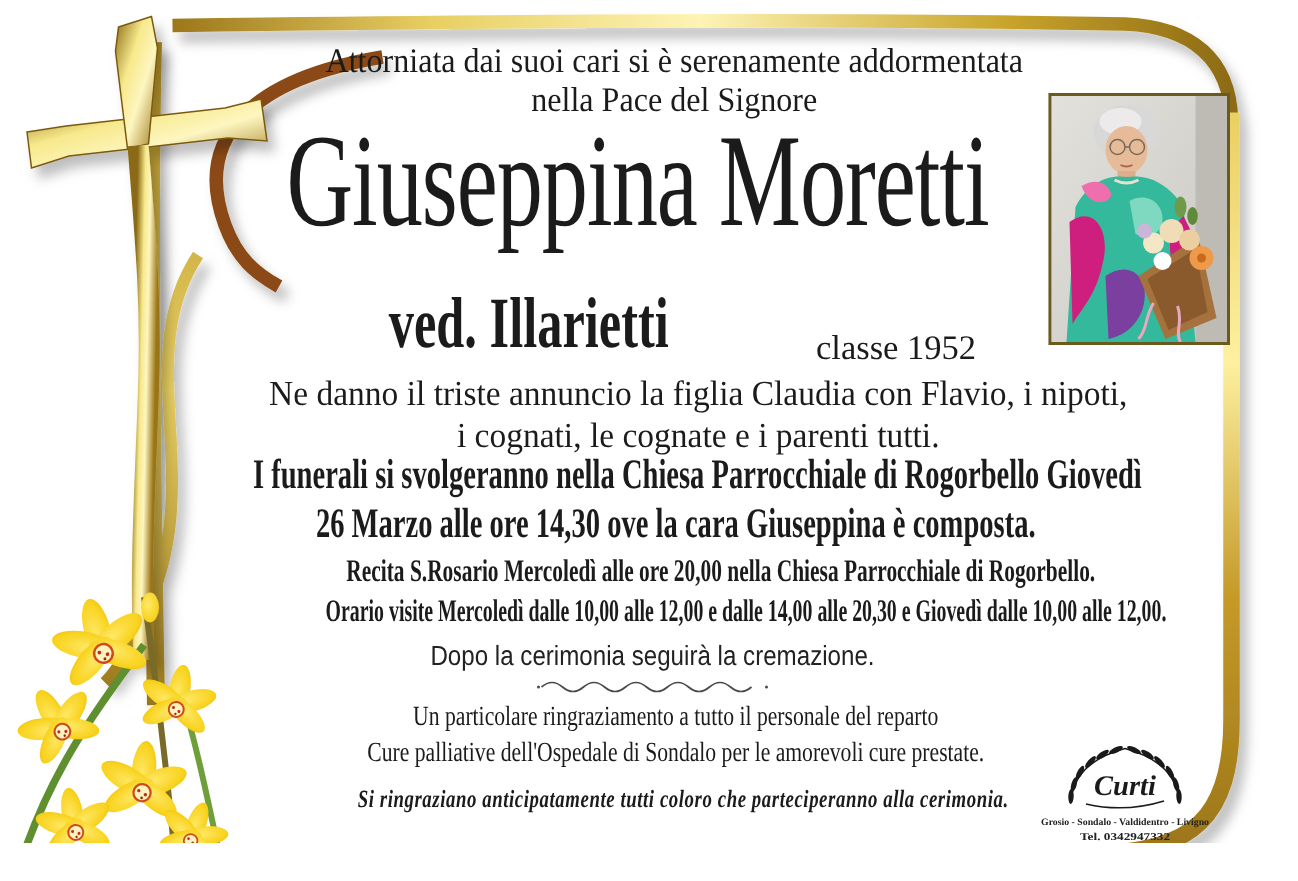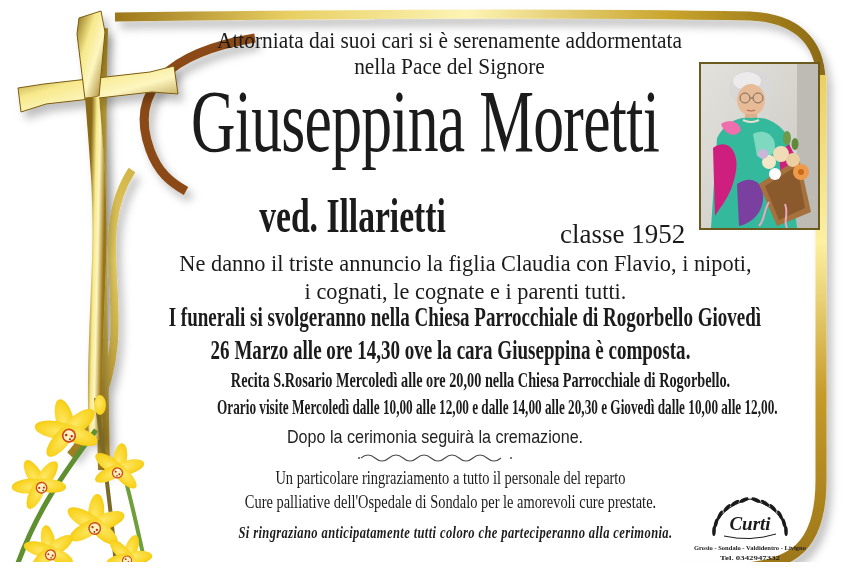--- a/index.html
+++ b/index.html
@@ -7,21 +7,21 @@
     position:relative;width:865px;height:562px;background:#fff;overflow:hidden;
     font-family:"Liberation Serif",serif;color:#1b1b1b;
   }
   .abs{position:absolute;}
   .ctr{text-align:center;}
   .nw{white-space:nowrap;}
   .layer{position:absolute;left:0;top:0;width:865px;height:587px;}
   .intro{left:34px;right:0;top:28px;font-size:23px;line-height:26px;transform:scaleX(0.93);}
   .name{left:0;right:15px;top:76px;font-size:88px;line-height:92px;letter-spacing:-1px;transform:scaleX(0.70);}
   .widow{left:0;right:160px;top:188px;font-size:48px;font-weight:bold;transform:scaleX(0.70);}
-  .classe{left:560px;top:219px;font-size:27px;}
+  .classe{left:544px;top:219px;font-size:23px;}
   .announce{left:66px;right:0;top:250px;font-size:23.5px;line-height:27.5px;transform:scaleX(0.95);}
   .funeral{left:36px;right:0;top:300px;font-size:28px;line-height:33px;font-weight:bold;transform:scaleX(0.68);}
   .rosary{left:96px;right:0;top:368px;font-size:21px;font-weight:bold;transform:scaleX(0.68);}
   .visiting{left:70px;right:0;top:395px;font-size:21px;font-weight:bold;transform:scaleX(0.63);}
   .cremation{left:5px;right:0;top:426px;font-size:18.5px;font-family:"Liberation Sans",sans-serif;color:#222;transform:scaleX(0.87);}
   .divider{left:355px;top:452px;width:160px;height:12px;}
   .thanks{left:36px;right:0;top:467px;font-size:18.5px;line-height:23.5px;transform:scaleX(0.78);}
   .script-line{left:46px;right:0;top:523px;font-size:16.5px;font-style:italic;font-weight:bold;letter-spacing:0.5px;transform:scaleX(0.76);}
   .placedate{left:180px;top:546px;font-size:20px;}
   .photo{

